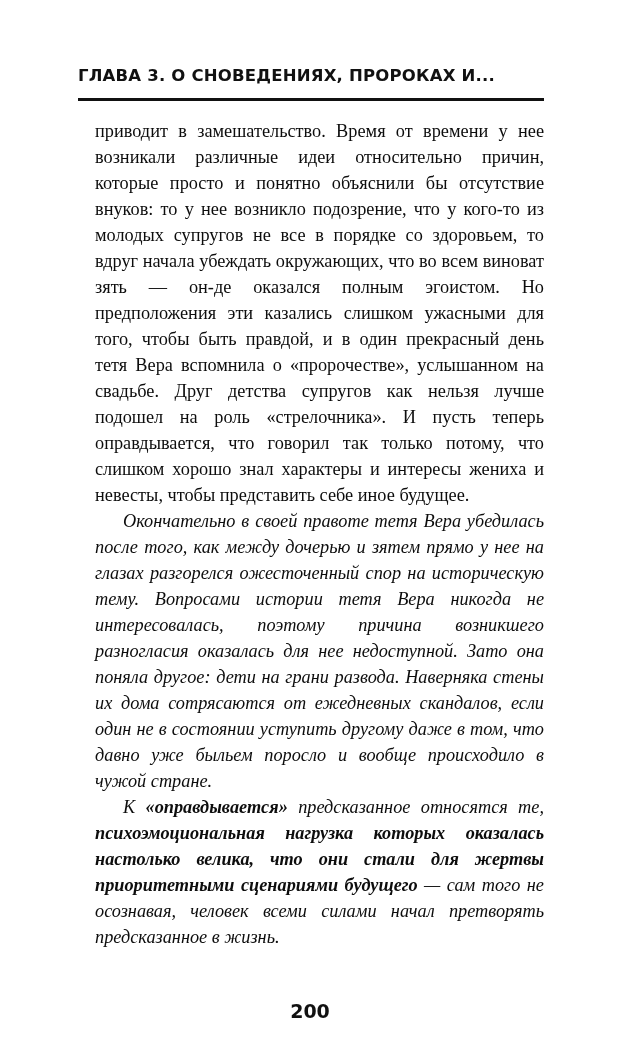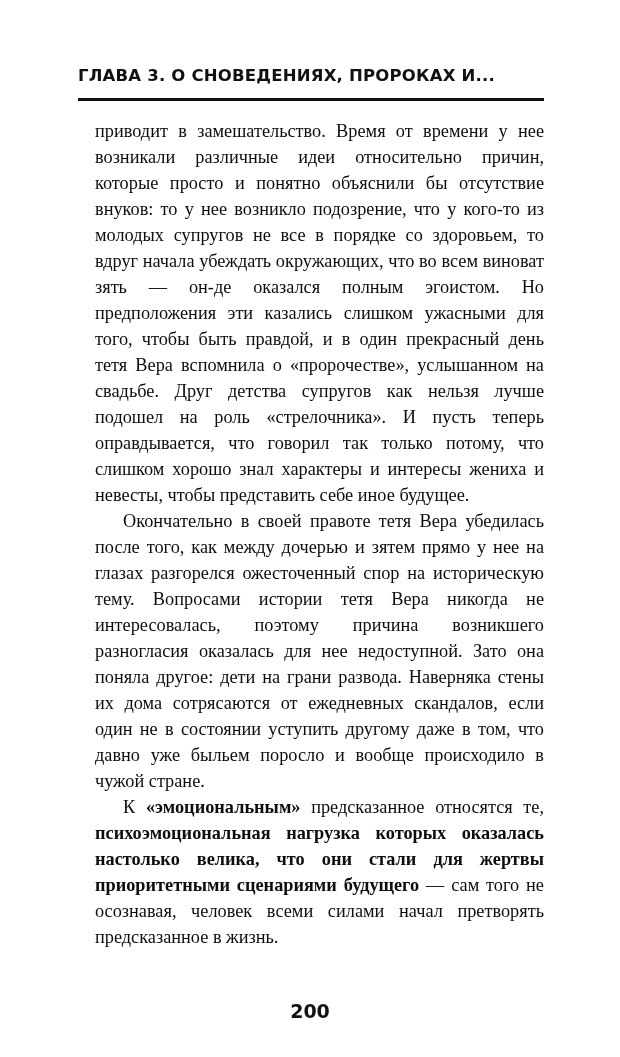--- a/index.html
+++ b/index.html
@@ -51,20 +51,21 @@
     margin: 0 0 0 17px;
     font-size: 18.3px;
     line-height: 26.0px;
     text-align: justify;
     text-justify: inter-word;
     color: #0d0d0d;
     hyphens: manual;
   }
   p.indent {
     text-indent: 28px;
+    font-style: italic;
   }
   p + p {
     margin-top: 0px;
   }
   .bold {
     font-weight: bold;
   }
   .folio {
     position: absolute;
     left: 0;
@@ -82,18 +83,18 @@
 
 <div class="page">
 
   <div class="running-head">ГЛАВА 3. О СНОВЕДЕНИЯХ, ПРОРОКАХ И...</div>
 
   <div class="head-rule"></div>
 
   <div class="body-text">
     <p>приводит в замешательство. Время от времени у нее возникали различные идеи относительно причин, которые просто и понятно объяснили бы отсутствие внуков: то у нее возникло подозрение, что у кого-то из молодых супругов не все в порядке со здоровьем, то вдруг начала убеждать окружающих, что во всем виноват зять — он-де оказался полным эгоистом. Но предположения эти казались слишком ужасными для того, чтобы быть правдой, и в один прекрасный день тетя Вера вспомнила о «пророчестве», услышанном на свадьбе. Друг детства супругов как нельзя лучше подошел на роль «стрелочника». И пусть теперь оправдывается, что говорил так только потому, что слишком хорошо знал характеры и интересы жениха и невесты, чтобы представить себе иное будущее.</p>
     <p class="indent">Окончательно в своей правоте тетя Вера убедилась после того, как между дочерью и зятем прямо у нее на глазах разгорелся ожесточенный спор на историческую тему. Вопросами истории тетя Вера никогда не интересовалась, поэтому причина возникшего разногласия оказалась для нее недоступной. Зато она поняла другое: дети на грани развода. Наверняка стены их дома сотрясаются от ежедневных скандалов, если один не в состоянии уступить другому даже в том, что давно уже быльем поросло и вообще происходило в чужой стране.</p>
-    <p class="indent"><span>К </span><span class="bold">«эмоциональным»</span><span> предсказанное относятся те, </span><span class="bold">психоэмоциональная нагрузка которых оказалась настолько велика, что они стали для жертвы приоритетными сценариями будущего</span><span> — сам того не осознавая, человек всеми силами начал претворять предсказанное в жизнь.</span></p>
+    <p class="indent"><span>К </span><span class="bold">«оправдывается»</span><span> предсказанное относятся те, </span><span class="bold">психоэмоциональная нагрузка которых оказалась настолько велика, что они стали для жертвы приоритетными сценариями будущего</span><span> — сам того не осознавая, человек всеми силами начал претворять предсказанное в жизнь.</span></p>
   </div>
 
   <div class="folio">200</div>
 
 </div>
 
 </body></html>

